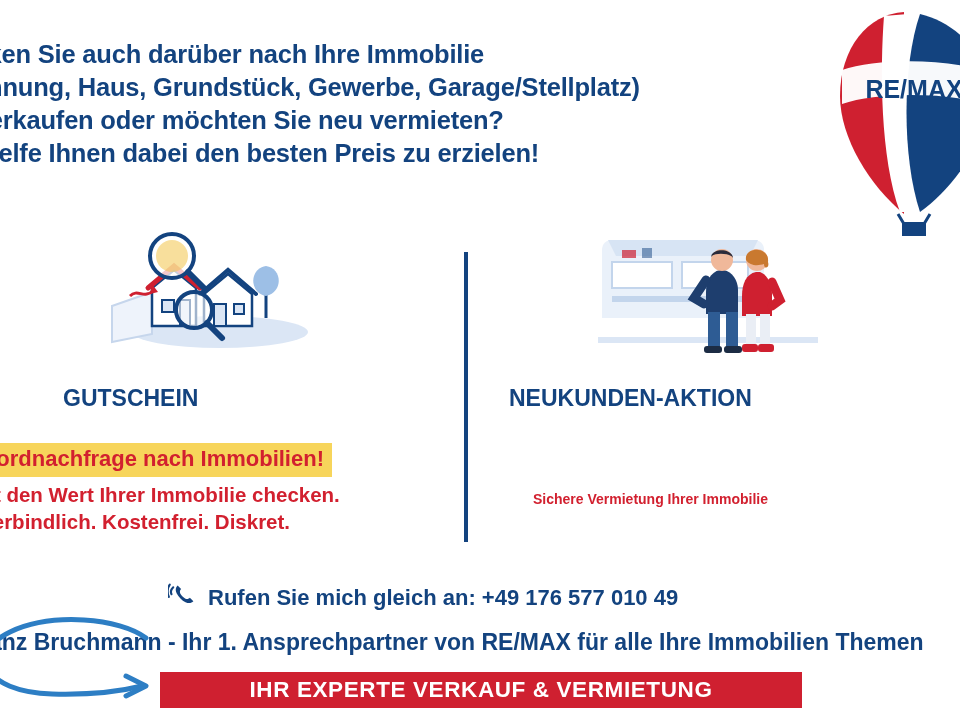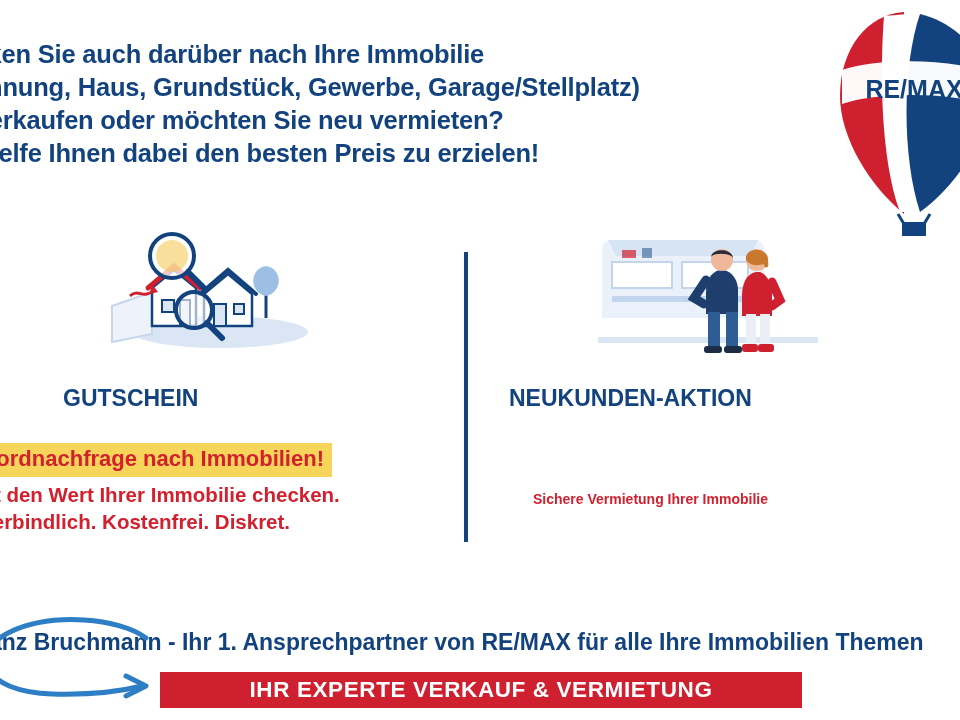--- a/index.html
+++ b/index.html
@@ -285,20 +285,30 @@
   <div class="sec-title" id="neukunden-title">NEUKUNDEN-AKTION</div>
 
   <div class="highlight-line">Rekordnachfrage nach Immobilien!</div>
   <div class="gut-sub" id="gut-line2">Jetzt den Wert Ihrer Immobilie checken.</div>
   <div class="gut-sub" id="gut-line3">Unverbindlich. Kostenfrei. Diskret.</div>
 
   <div class="neu-text">
     <div>Sichere Vermietung Ihrer Immobilie</div>
   </div>
 
+  <div class="phone-row">
+    <span>
+      <svg viewBox="0 0 32 32" width="28" height="28" aria-hidden="true">
+        <path d="M11 4 C9 6 8 9 10 13 C12 17 16 21 20 23 C24 25 27 24 29 22 L25 18 C24 19 22 20 20 19 C18 18 15 15 14 13 C13 11 14 9 15 8 Z" fill="#13437f"></path>
+        <path d="M6 6 C3 9 3 12 4 14" fill="none" stroke="#13437f" stroke-width="2.4" stroke-linecap="round"></path>
+        <path d="M2 3 C-1 7 -1 13 1 17" fill="none" stroke="#13437f" stroke-width="2.4" stroke-linecap="round"></path>
+      </svg>
+    </span>
+    <span class="phone-text">Rufen Sie mich gleich an: +49 176 577 010 49</span>
+  </div>
 
   <div class="name-line">Franz Bruchmann - Ihr 1. Ansprechpartner von RE/MAX für alle Ihre Immobilien Themen</div>
 
   <div class="arrow-doodle">
     <svg viewBox="0 0 230 110" width="230" height="110" aria-hidden="true">
       <path d="M186 38 C160 18 92 12 50 32 C8 52 22 92 92 94 C128 95 158 92 182 86" fill="none" stroke="#2d7ec4" stroke-width="5" stroke-linecap="round"></path>
       <path d="M166 76 L186 86 L166 96" fill="none" stroke="#2d7ec4" stroke-width="5" stroke-linecap="round" stroke-linejoin="round"></path>
     </svg>
   </div>
 

